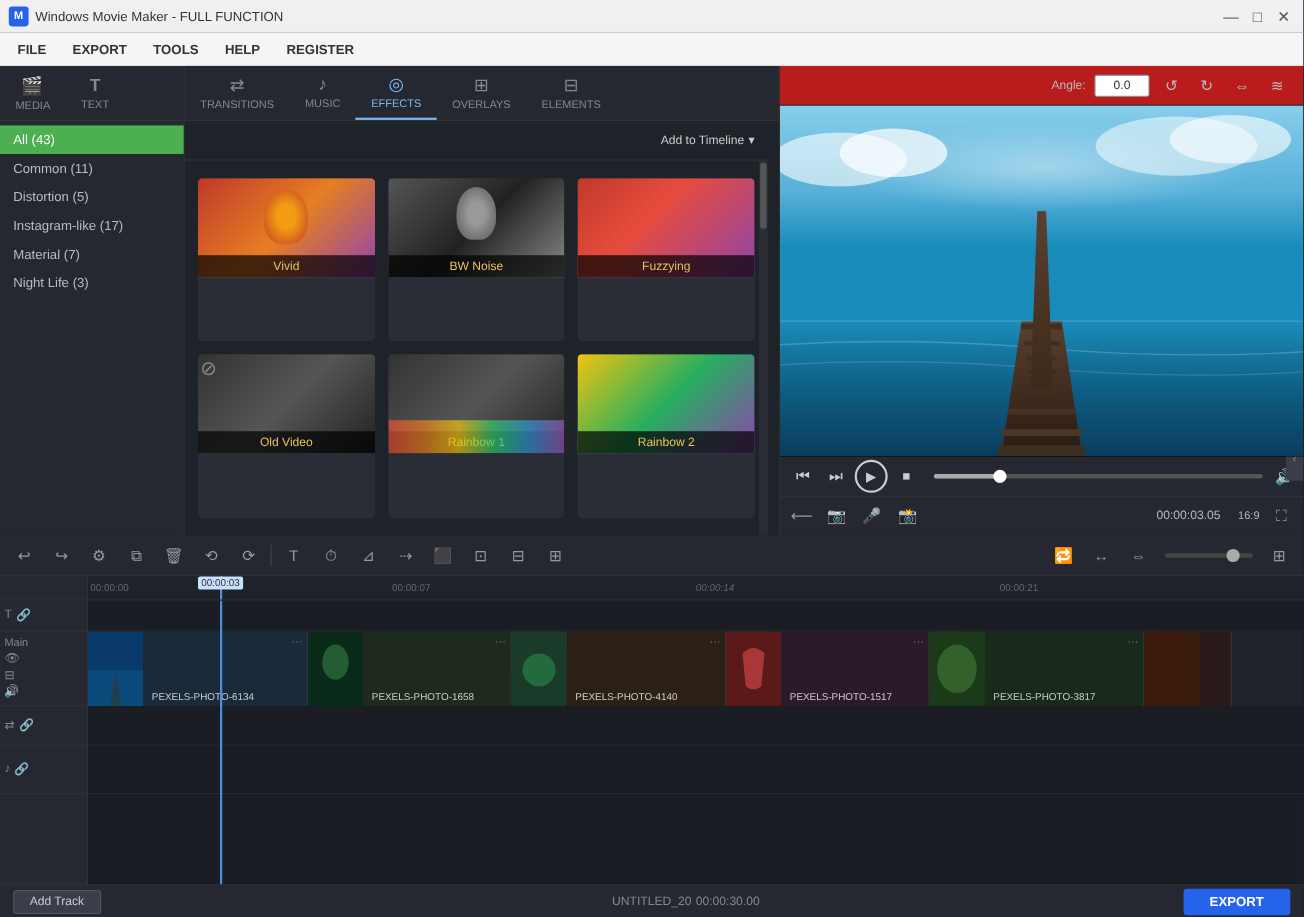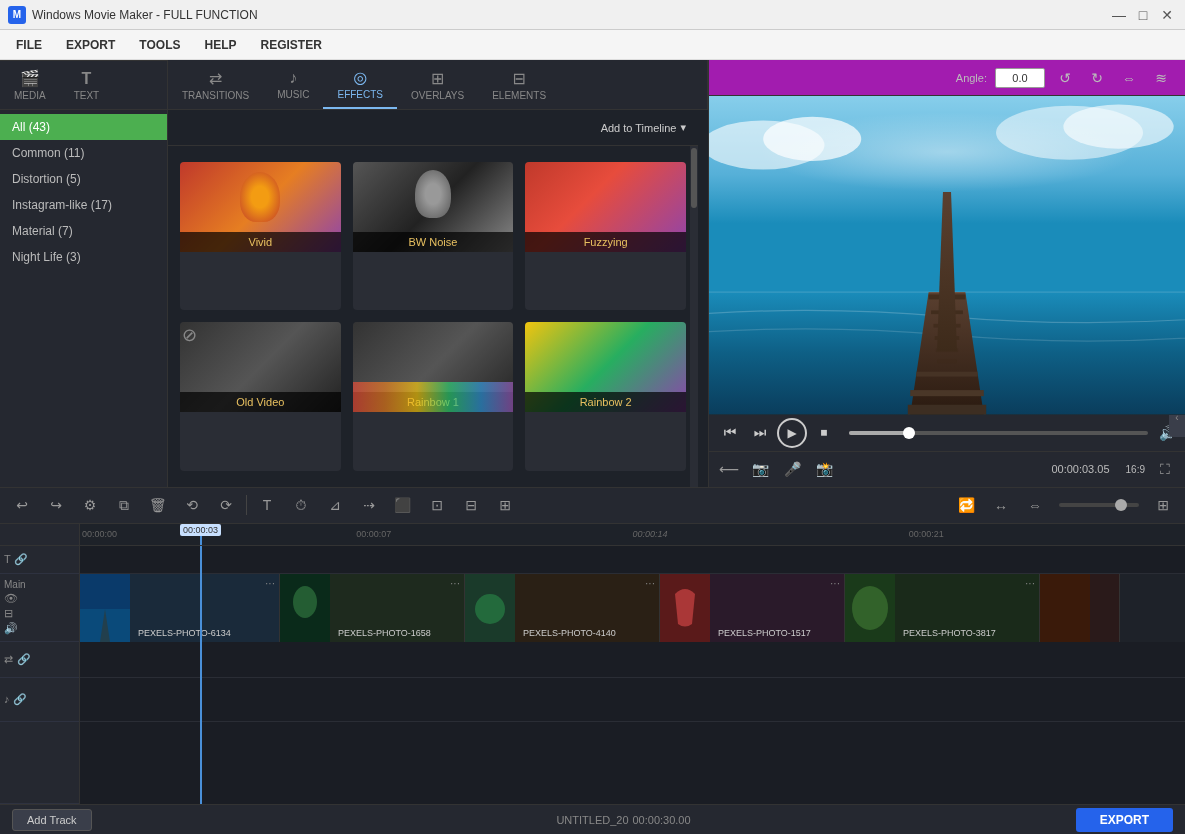--- a/index.html
+++ b/index.html
@@ -282,21 +282,21 @@
     }
 
     #preview-toolbar {
       height: 36px;
       display: flex;
       align-items: center;
       justify-content: flex-end;
       padding: 0 12px;
       gap: 8px;
       border-bottom: 1px solid #333;
-      background: #a21caf;
+      background: #b91c1c;
     }
 
     #angle-label {
       font-size: 11px;
       color: #bbb;
     }
     #angle-input {
       width: 50px;
       height: 20px;
       background: #fff;

